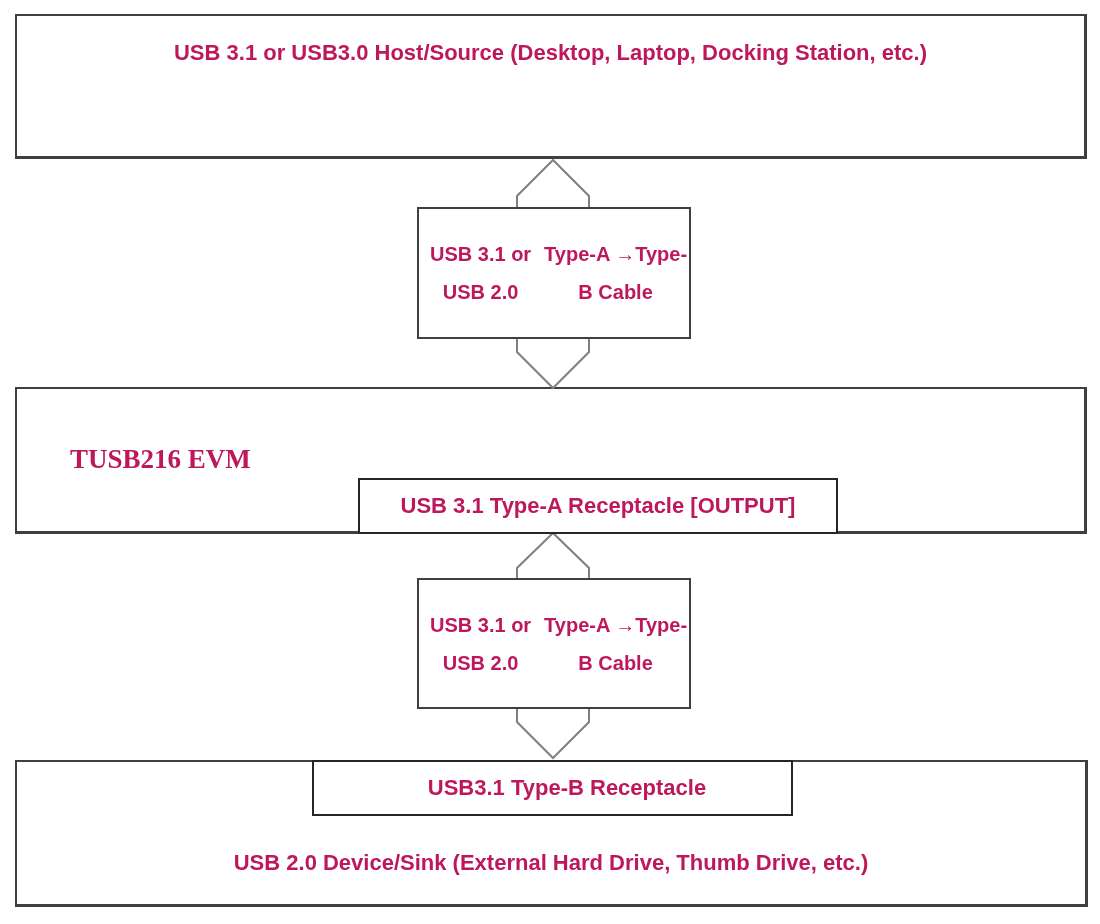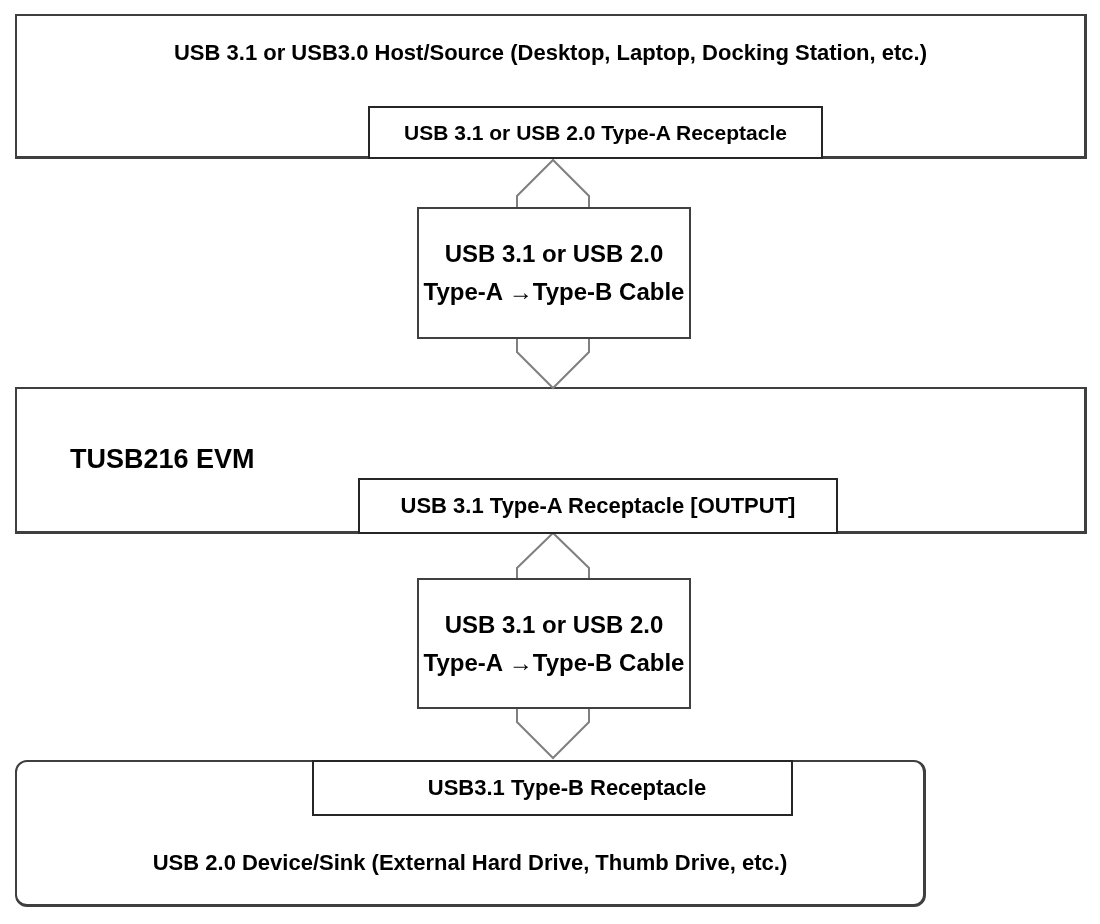--- a/index.html
+++ b/index.html
@@ -6,21 +6,21 @@
     margin: 0;
     padding: 0;
     background: #ffffff;
   }
   .stage {
     position: relative;
     width: 1100px;
     height: 924px;
     background: #ffffff;
     font-family: "Liberation Sans", sans-serif;
-    color: #000000;
+    color: #be185d;
     overflow: hidden;
   }
   .box {
     position: absolute;
     background: #ffffff;
     box-sizing: border-box;
   }
   .outer-box {
     border: 2px solid #3f3f3f;
     border-right-width: 3px;
@@ -47,58 +47,55 @@
 
   .cable-box {
     position: absolute;
     left: 417px;
     width: 274px;
     background: #ffffff;
     border: 2px solid #404040;
     box-sizing: border-box;
     z-index: 2;
     display: flex;
-    flex-direction: column;
+    flex-direction: row;
     align-items: center;
     justify-content: center;
     font-weight: bold;
-    font-size: 24px;
+    font-size: 20px;
     line-height: 38px;
     text-align: center;
   }
   .cable-1 { top: 207px; height: 132px; }
   .cable-2 { top: 578px; height: 131px; }
 
   .evm-box { left: 15px; top: 387px; width: 1072px; height: 147px; }
   .evm-label {
     position: absolute; left: 70px; top: 444px;
-    font-family: Liberation Sans, sans-serif;
+    font-family: Liberation Serif, serif;
     font-weight: bold; font-size: 27px;
     z-index: 3;
   }
   .evm-input-receptacle  { left: 313px; top: 387px; width: 480px; height: 56px; font-size: 22px; z-index: 3; }
   .evm-output-receptacle { left: 313px; top: 478px; width: 480px; height: 56px; font-size: 22px; z-index: 3; margin-left: 45px; }
 
-  .device-box { left: 15px; top: 760px; width: 911px; height: 147px; border-radius: 12px; }
+  .device-box { left: 15px; top: 760px; width: 1073px; height: 147px; }
   .device-receptacle { left: 312px; top: 760px; width: 481px; height: 56px; font-size: 22px; z-index: 3; padding-left: 29px; }
   .device-title {
     position: absolute; left: 0; bottom: 28px; width: 100%;
     text-align: center; font-weight: bold; font-size: 22px;
   }
 </style>
 </head>
 <body>
 
 <div class="stage">
 
   <div class="box outer-box host-box">
     <div class="host-title">USB 3.1 or USB3.0 Host/Source (Desktop, Laptop, Docking Station, etc.)</div>
-  </div>
-  <div class="box inner-box host-receptacle">
-    <span>USB 3.1 or USB 2.0 Type-A Receptacle</span>
   </div>
 
   <svg class="connector-svg connector-1" width="100" height="233" viewBox="0 0 100 233">
     <polygon points="50,3 14,39 14,53 28,53 28,181 14,181 14,195 50,231 86,195 86,181 72,181 72,53 86,53 86,39" fill="#ffffff" stroke="#7f7f7f" stroke-width="2" stroke-linejoin="miter"></polygon>
   </svg>
 
   <div class="cable-box cable-1">
     <span>USB 3.1 or USB 2.0</span>
     <span>Type-A →Type-B Cable</span>
   </div>

